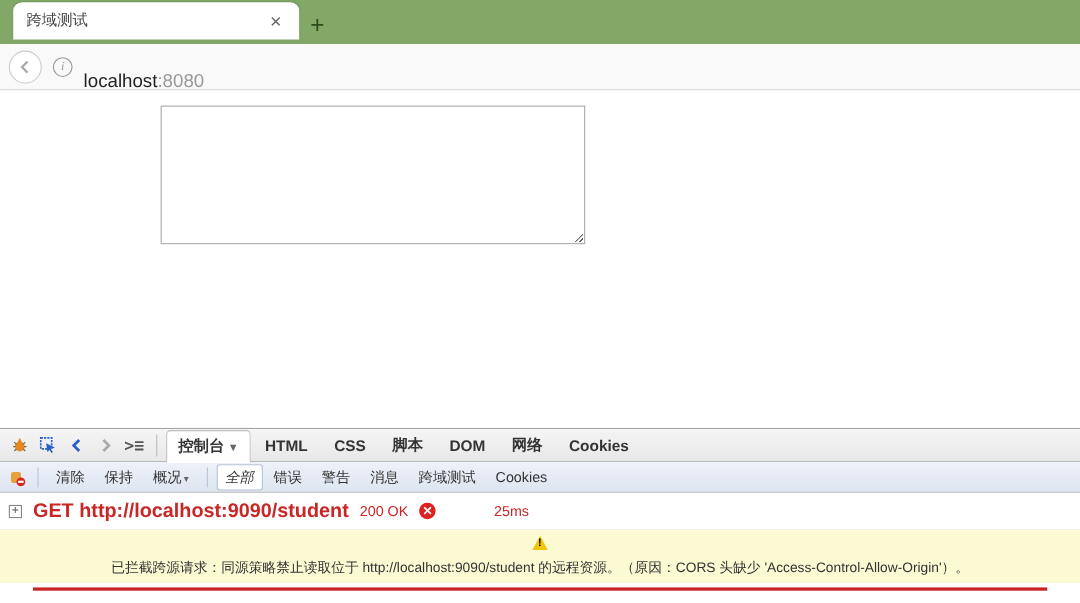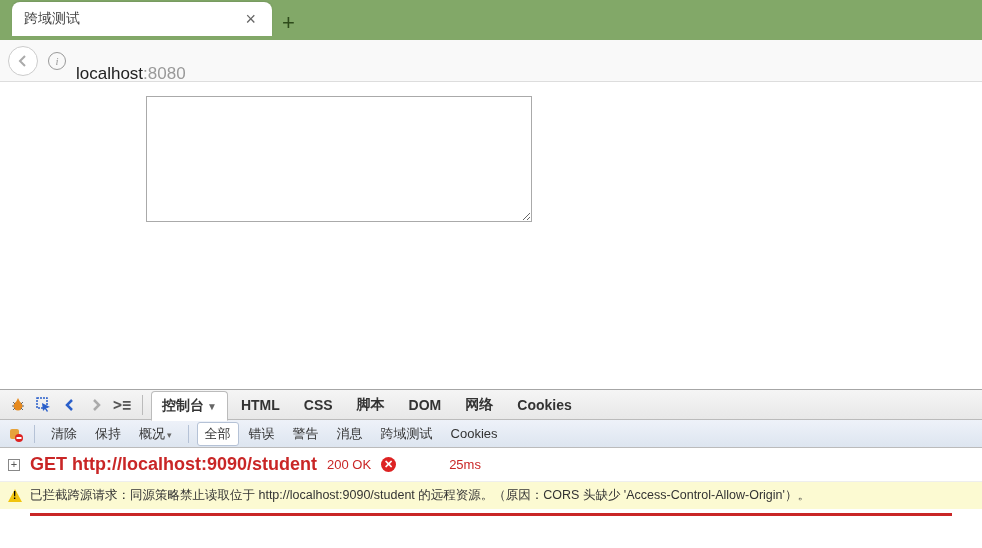--- a/index.html
+++ b/index.html
@@ -151,20 +151,21 @@
       width: 20px; height: 20px;
       display: inline-flex; align-items: center; justify-content: center;
     }
     .sub-item { padding: 3px 8px; cursor: pointer; color: #333; }
     .sub-item .dd { font-size: 9px; color: #666; margin-left: 2px; }
     .sub-item.active {
       background: #fff;
       border: 1px solid #b5c2d6;
       border-radius: 3px;
       padding: 2px 7px;
+      font-style: italic;
     }
     .sub-sep { width: 1px; height: 18px; background: #b5c2d6; margin: 0 6px; }
     .dt-body { padding: 0; font-size: 13px; min-height: 100px; }
     .req-line {
       padding: 6px 8px;
       display: flex;
       align-items: center;
       gap: 10px;
       border-bottom: 1px solid #eee;
     }
@@ -186,20 +187,21 @@
       display: inline-flex; align-items: center; justify-content: center;
       font-size: 11px; font-weight: bold;
     }
     .req-time { color: #c92626; font-size: 13px; margin-left: 43px; }
     .warn-line {
       background: #fcfad2;
       padding: 5px 8px;
       display: flex;
       align-items: center;
       gap: 8px;
+      flex-direction: column;
     }
     .warn-tri {
       width: 0; height: 0;
       border-left: 7px solid transparent;
       border-right: 7px solid transparent;
       border-bottom: 13px solid #f1c40f;
       position: relative;
     }
     .warn-tri::after {
       content: "!";

